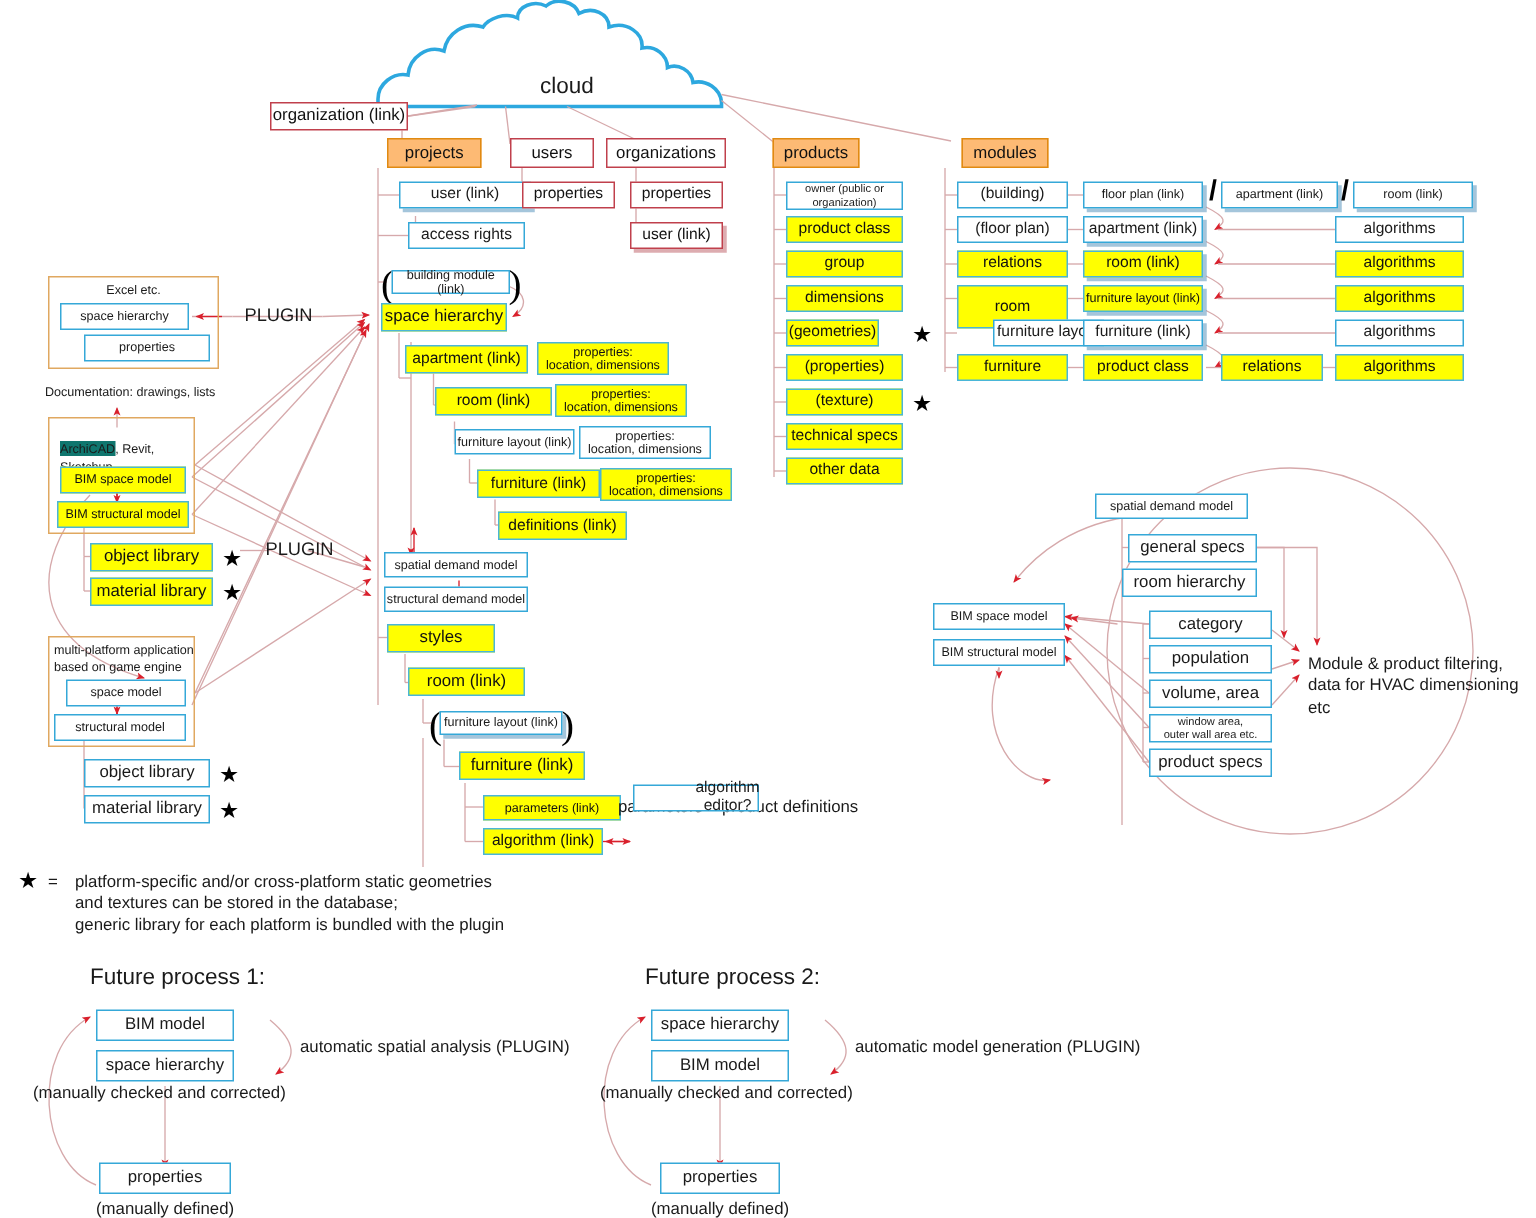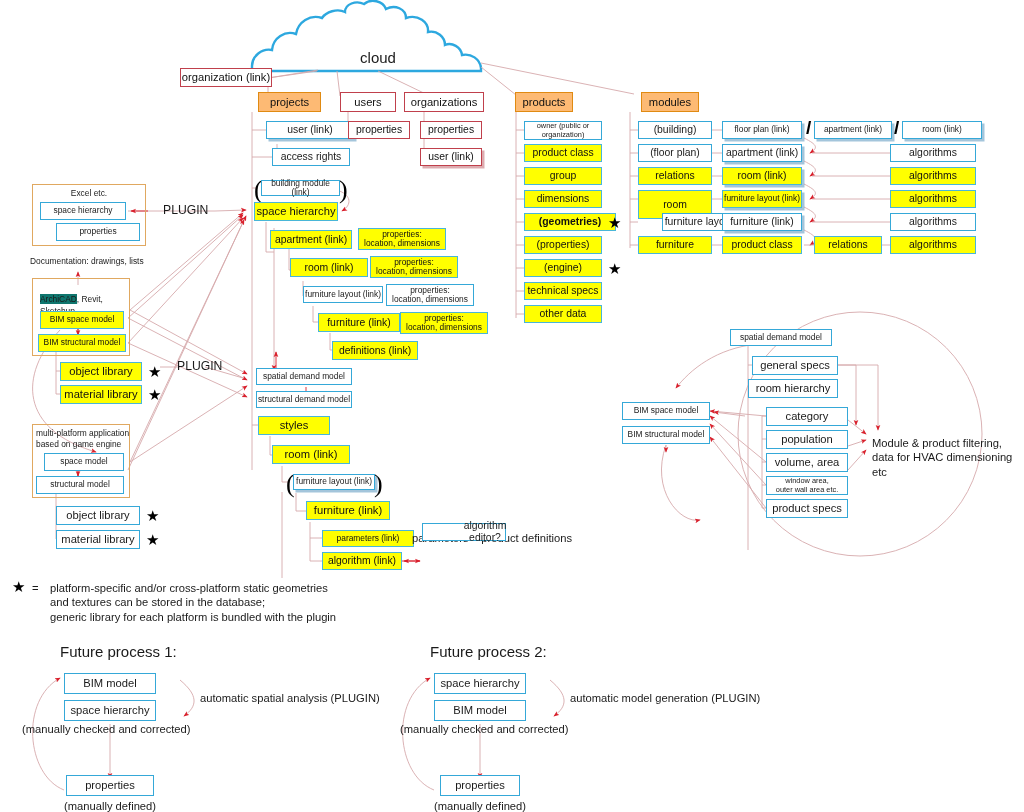--- a/index.html
+++ b/index.html
@@ -274,24 +274,24 @@
   <div class="box b-red fs10" style="left:348px;top:121px;width:62px;height:18px;">properties</div>
 
   <div class="box b-red fs10" style="left:420px;top:121px;width:62px;height:18px;">properties</div>
   <div class="box b-red shadow-red fs10" style="left:420px;top:148px;width:62px;height:18px;">user (link)</div>
 
   <div class="box b-blue fs7" style="left:524px;top:121px;width:78px;height:19px;">owner (public or
 organization)</div>
   <div class="box b-yellow fs10" style="left:524px;top:144px;width:78px;height:18px;">product class</div>
   <div class="box b-yellow fs10" style="left:524px;top:167px;width:78px;height:18px;">group</div>
   <div class="box b-yellow fs10" style="left:524px;top:190px;width:78px;height:18px;">dimensions</div>
-  <div class="box b-yellow fs10" style="left:524px;top:213px;width:92px;height:18px;font-weight:bold;">(geometries)</div>
+  <div class="box b-yellow fs10" style="left:524px;top:213px;width:62px;height:18px;">(geometries)</div>
   <span class="star" style="left:608px;top:216px;">★</span>
   <div class="box b-yellow fs10" style="left:524px;top:236px;width:78px;height:18px;">(properties)</div>
-  <div class="box b-yellow fs10" style="left:524px;top:259px;width:78px;height:18px;">(engine)</div>
+  <div class="box b-yellow fs10" style="left:524px;top:259px;width:78px;height:18px;">(texture)</div>
   <span class="star" style="left:608px;top:262px;">★</span>
   <div class="box b-yellow fs10" style="left:524px;top:282px;width:78px;height:18px;">technical specs</div>
   <div class="box b-yellow fs10" style="left:524px;top:305px;width:78px;height:18px;">other data</div>
 
   <div class="box b-blue fs10" style="left:638px;top:121px;width:74px;height:18px;">(building)</div>
   <div class="box b-blue fs10" style="left:638px;top:144px;width:74px;height:18px;">(floor plan)</div>
   <div class="box b-yellow fs10" style="left:638px;top:167px;width:74px;height:18px;">relations</div>
   <div class="box b-yellow fs10" style="left:638px;top:190px;width:74px;height:29px;">room</div>
   <div class="box b-blue fs10" style="left:638px;top:213px;width:74px;height:18px;margin-left:24px;">furniture layout</div>
   <div class="box b-yellow fs10" style="left:638px;top:236px;width:74px;height:18px;">furniture</div>

